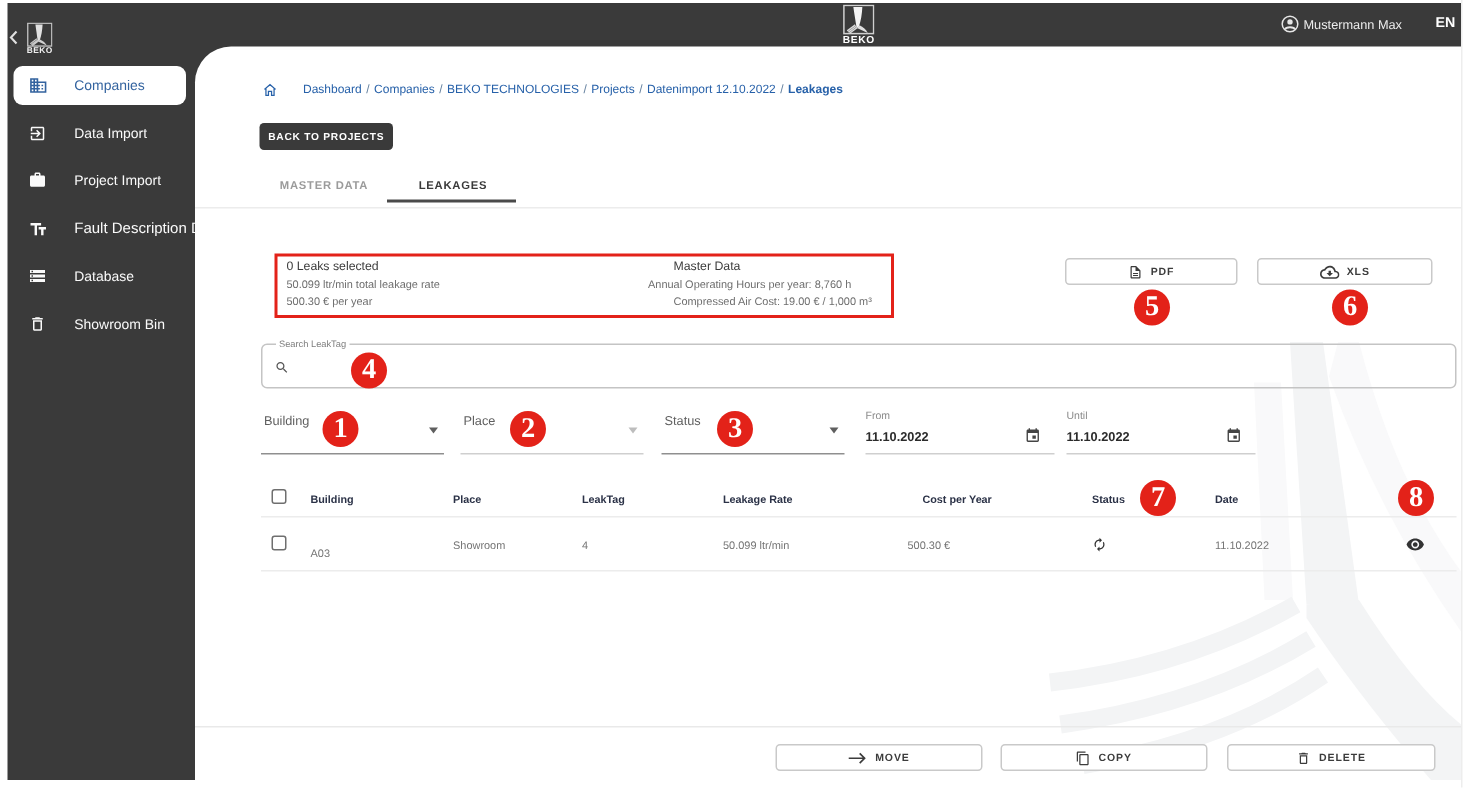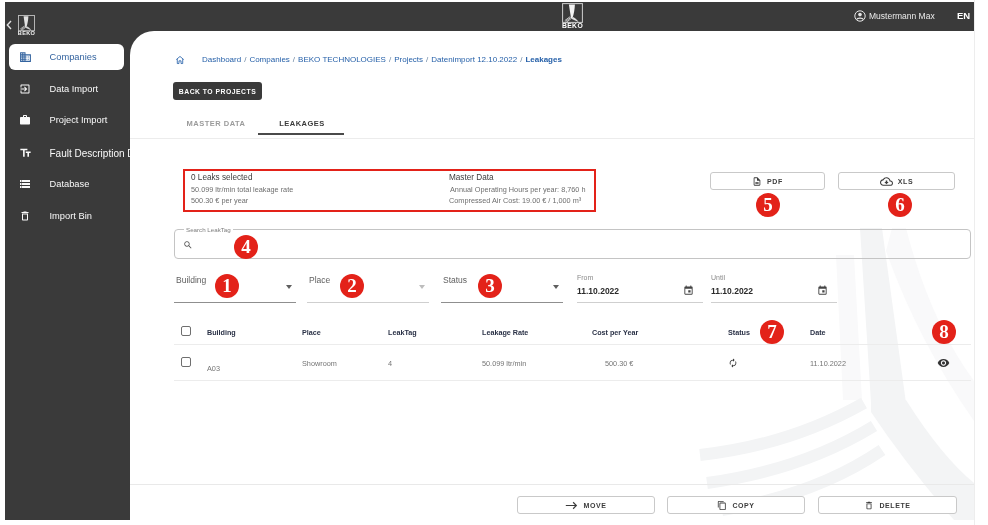--- a/index.html
+++ b/index.html
@@ -92,21 +92,21 @@
 <div class="menu-item" style="top:170.8px;text-align:center;">
   <svg width="12" height="12" viewBox="0 0 24 24" fill="#fafafa">
       <path d="M2 20h20v-4H2v4zm2-3h2v2H4v-2zM2 4v4h20V4H2zm4 3H4V5h2v2zm-4 7h20v-4H2v4zm2-3h2v2H4v-2z"></path>
     </svg>
   <span class="mi-label">Database</span>
 </div>
 <div class="menu-item" style="top:203.2px;">
   <svg width="12" height="12" viewBox="0 0 24 24" fill="#fafafa">
       <path d="M6 19c0 1.1.9 2 2 2h8c1.1 0 2-.9 2-2V7H6v12zM8 9h8v10H8V9zm7.5-5l-1-1h-5l-1 1H5v2h14V4h-3.5z"></path>
     </svg>
-  <span class="mi-label">Import Bin</span>
+  <span class="mi-label">Showroom Bin</span>
 </div>
 
 <div id="content">
 
   <svg class="abs" style="left:0;top:0;" width="844" height="489" viewBox="0 0 844 489">
     <g fill="#f3f4f5" stroke="none">
       <path d="M730 197 L752 197 L776 372 L741 372 Z"></path>
       <path d="M706 224 L724 224 L732 369 L713 369 Z" fill="#f9f9fa"></path>
       <path d="M741 372 L776 369 Q812 426 844 452 L844 489 L824 489 Q775 432 741 381 Z"></path>
       <path d="M762 197 L776 197 Q800 290 844 350 L844 390 Q788 310 756 220 Z" fill="#f9f9fa"></path>
@@ -134,21 +134,21 @@
   <div class="abs" style="left:129px;top:82px;width:86px;height:21px;font-size:7.5px;font-weight:bold;color:#3a3a3a;
       letter-spacing:0.5px;display:flex;align-items:center;justify-content:center;">LEAKAGES</div>
   <div class="abs" style="left:128px;top:101.5px;width:86px;height:2px;background:#4a4a4a;"></div>
   <div class="abs" style="left:0;top:107px;width:844px;height:1px;background:#ececec;"></div>
 
   <div class="abs" style="left:53px;top:138px;width:413px;height:43px;border:2px solid #e32219;"></div>
   <div class="abs" style="left:61px;top:142px;font-size:8.2px;color:#3c3c3c;">0 Leaks selected</div>
   <div class="abs" style="left:61px;top:154px;font-size:7.3px;color:#6e6e6e;">50.099 ltr/min total leakage rate</div>
   <div class="abs" style="left:61px;top:165px;font-size:7.3px;color:#6e6e6e;">500.30 € per year</div>
   <div class="abs" style="left:319px;top:142px;font-size:8.2px;color:#3c3c3c;">Master Data</div>
-  <div class="abs" style="left:320px;top:154px;font-size:7.3px;color:#6e6e6e;">Annual Operating Hours per year: 8,760 h</div>
+  <div class="abs" style="left:302px;top:154px;font-size:7.3px;color:#6e6e6e;">Annual Operating Hours per year: 8,760 h</div>
   <div class="abs" style="left:319px;top:165px;font-size:7.3px;color:#6e6e6e;">Compressed Air Cost: 19.00 € / 1,000 m³</div>
 
   <div class="btn-outline" style="left:580px;top:141px;width:115px;height:18px;">
     <svg width="10" height="11" viewBox="0 0 24 24" fill="#3c3c3c">
         <path d="M13 2H6c-1.1 0-2 .9-2 2v16c0 1.1.9 2 2 2h12c1.1 0 2-.9 2-2V9l-7-7zm5 18H6V4h6v6h6v10zM8 13h8v1.8H8zm0 3.3h8v1.8H8z"></path>
       </svg>
     <span>PDF</span>
   </div>
   <div class="btn-outline" style="left:708px;top:141px;width:117px;height:18px;">
     <svg width="13" height="11" viewBox="0 2 24 20" fill="#3c3c3c">
@@ -193,21 +193,21 @@
   <svg class="abs" style="left:687px;top:254px;" width="11" height="11" viewBox="0 0 24 24" fill="#444">
       <path d="M16 1v2H8V1H6v2H5c-1.11 0-1.99.89-1.99 2L3 19c0 1.1.89 2 2 2h14c1.1 0 2-.9 2-2V5c0-1.1-.9-2-2-2h-1V1h-2zm3 18H5V8h14v11zM11.5 11.5h5v5h-5z"></path>
     </svg>
   <div class="sel-line" style="left:581px;top:271px;width:126px;background:#cfcfcf;"></div>
 
   <div class="cb" style="left:51px;top:295px;"></div>
   <div class="th" style="left:77px;top:297px;">Building</div>
   <div class="th" style="left:172px;top:297px;">Place</div>
   <div class="th" style="left:258px;top:297px;">LeakTag</div>
   <div class="th" style="left:352px;top:297px;">Leakage Rate</div>
-  <div class="th" style="left:462px;top:297px;">Cost per Year</div>
+  <div class="th" style="left:485px;top:297px;">Cost per Year</div>
   <div class="th" style="left:598px;top:297px;">Status</div>
   <div class="th" style="left:680px;top:297px;">Date</div>
   <div class="redcircle" style="left:630px;top:289px;">7</div>
   <div class="redcircle" style="left:802px;top:289px;">8</div>
   <div class="abs" style="left:44px;top:313px;width:797px;height:1px;background:#ececec;"></div>
 
   <div class="cb" style="left:51px;top:326px;"></div>
   <div class="td" style="left:77px;top:333px;">A03</div>
   <div class="td" style="left:172px;top:328px;">Showroom</div>
   <div class="td" style="left:258px;top:328px;">4</div>

